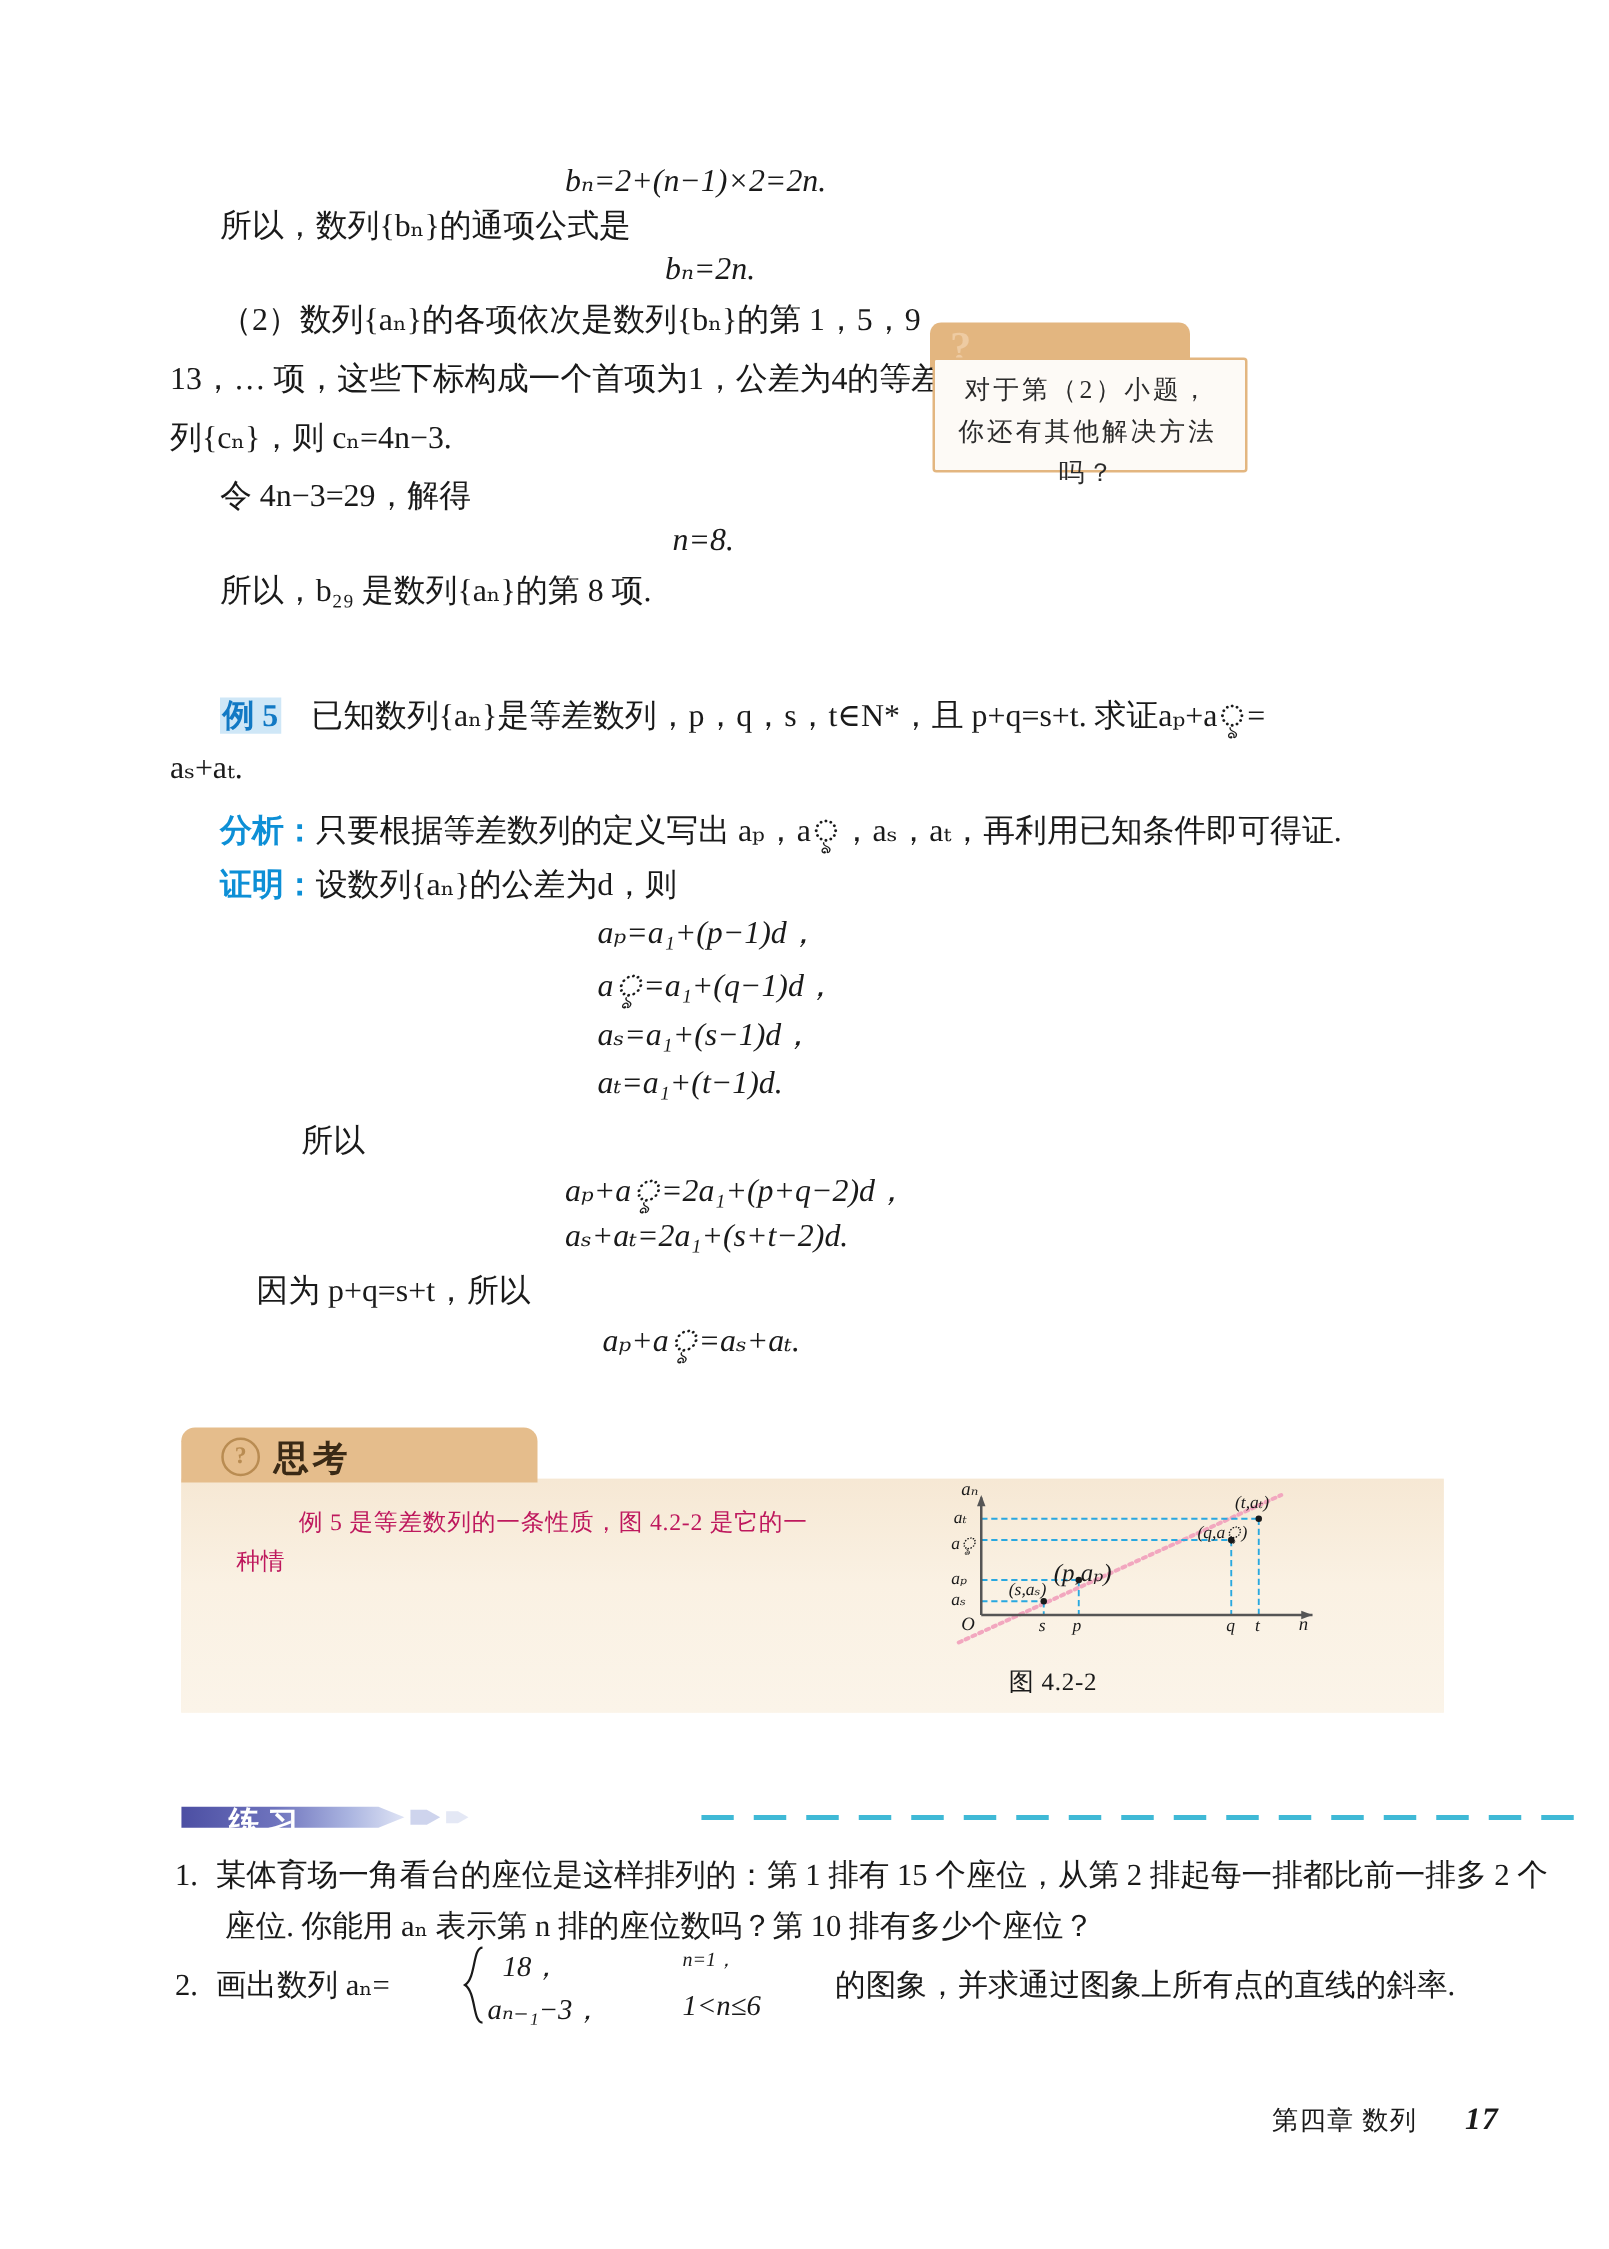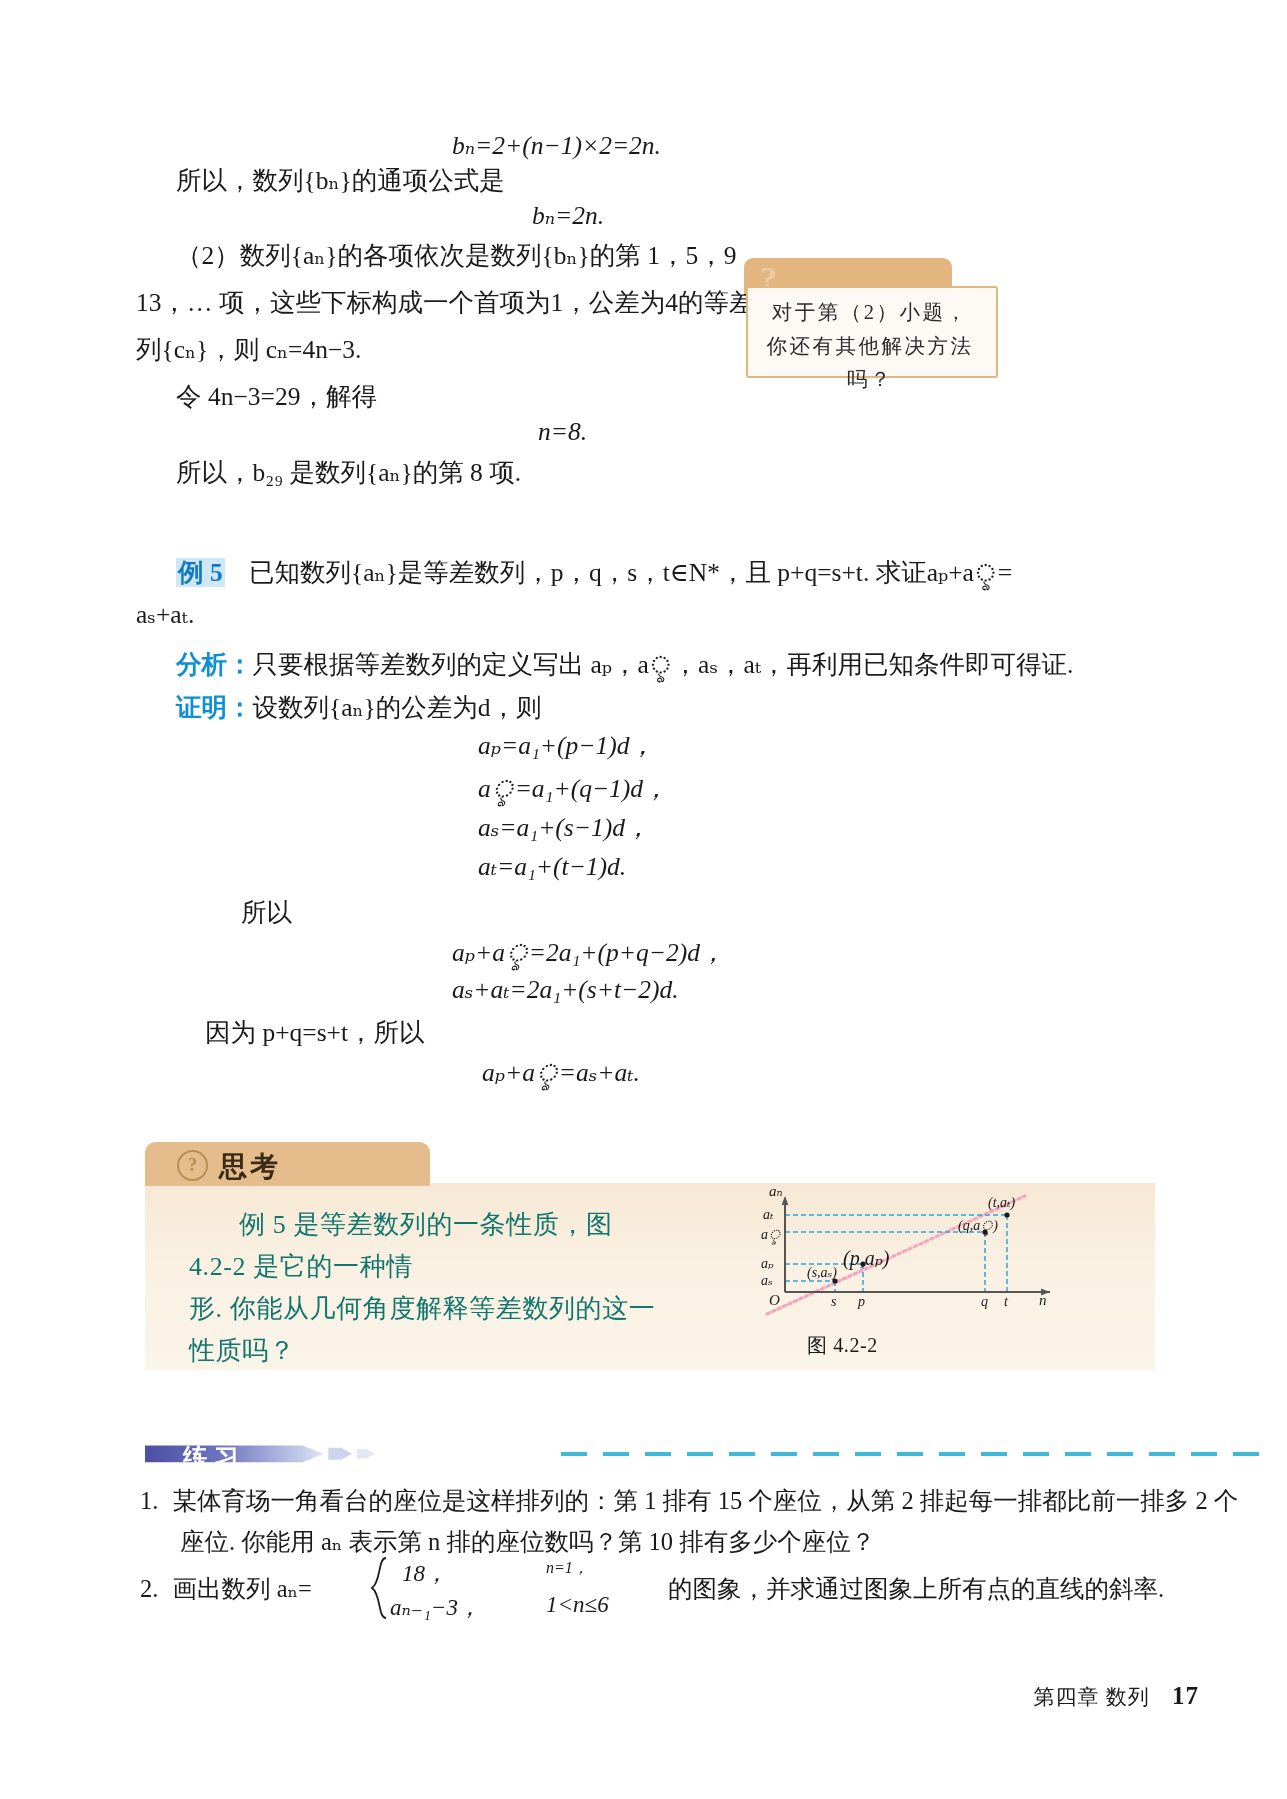--- a/index.html
+++ b/index.html
@@ -55,42 +55,42 @@
   .think-body{
     position:absolute;left:0;top:38px;width:863px;height:182px;
     background:#faf0e0;
   }
   .think-body .grad{
     position:absolute;left:0;top:0;width:100%;height:100%;
     background:linear-gradient(180deg,#f6e8d4 0%,#faf1e3 45%,#fbf4e9 100%);
   }
   .think-text{
     position:absolute;left:44px;top:28px;width:470px;
-    font-size:26px;line-height:1.62;color:#0f766e;letter-spacing:0.6px;
+    font-size:19px;line-height:1.62;color:#be185d;letter-spacing:0.6px;
   }
 
   
   .fig{position:absolute;left:540px;top:6px;width:300px;height:140px;}
   .figcap{position:absolute;left:600px;top:150px;font-size:20px;letter-spacing:0.6px;}
 
   
   .ex-banner{position:absolute;margin-top:24px;}
   .ex-arrow{position:absolute;left:0;top:0;width:250px;height:36px;}
   .ex-label{
     position:absolute;left:38px;top:4px;font-size:25px;color:#ffffff;
     letter-spacing:6px;font-weight:bold;
   }
   .dashes{position:absolute;left:262px;top:15px;width:845px;height:4px;}
 
   
   .exercise{position:absolute;font-size:24.5px;line-height:1.56;white-space:nowrap;}
 
   
   .footer{position:absolute;right:88px;bottom:100px;font-size:21px;letter-spacing:1px;}
-  .footer .pg{font-size:25px;font-weight:bold;margin-left:16px;}
+  .footer .pg{font-size:25px;font-weight:bold;margin-left:32px;font-style:italic;}
 
   .blue{color:#0d8fd6;font-weight:bold;}
   .blue-hl{color:#1279c4;font-weight:bold;background:#cfe7f7;padding:0 2px;}
 </style>
 </head>
 <body>
 
 <div class="page">
 
   <div class="eq" style="left:452px;top:130px;">
@@ -167,21 +167,20 @@
       <div class="grad"></div>
     </div>
     <div class="think-tab"></div>
     <div class="think-tab" style="background:none;">
       <div class="circ">?</div>
       <div class="tlabel">思考</div>
     </div>
 
     <div class="think-text" style="top:62px;">
       <div style="text-indent:50px;">例 5 是等差数列的一条性质，图 4.2-2 是它的一种情</div>
-      <div>形. 你能从几何角度解释等差数列的这一性质吗？</div>
     </div>
 
     <div class="fig" style="left:600px;top:46px;width:320px;height:132px;">
       <svg width="320" height="132" viewBox="0 0 320 132">
 
         <line x1="22" y1="126" x2="280" y2="8" stroke="#f2a7bf" stroke-width="3.2" stroke-dasharray="2.5 3.5" stroke-linecap="round"></line>
 
         <line x1="40" y1="27" x2="262" y2="27" stroke="#29a8e0" stroke-width="1.5" stroke-dasharray="5 3"></line>
         <line x1="40" y1="44" x2="240" y2="44" stroke="#29a8e0" stroke-width="1.5" stroke-dasharray="5 3"></line>
         <line x1="40" y1="76" x2="118" y2="76" stroke="#29a8e0" stroke-width="1.5" stroke-dasharray="5 3"></line>

